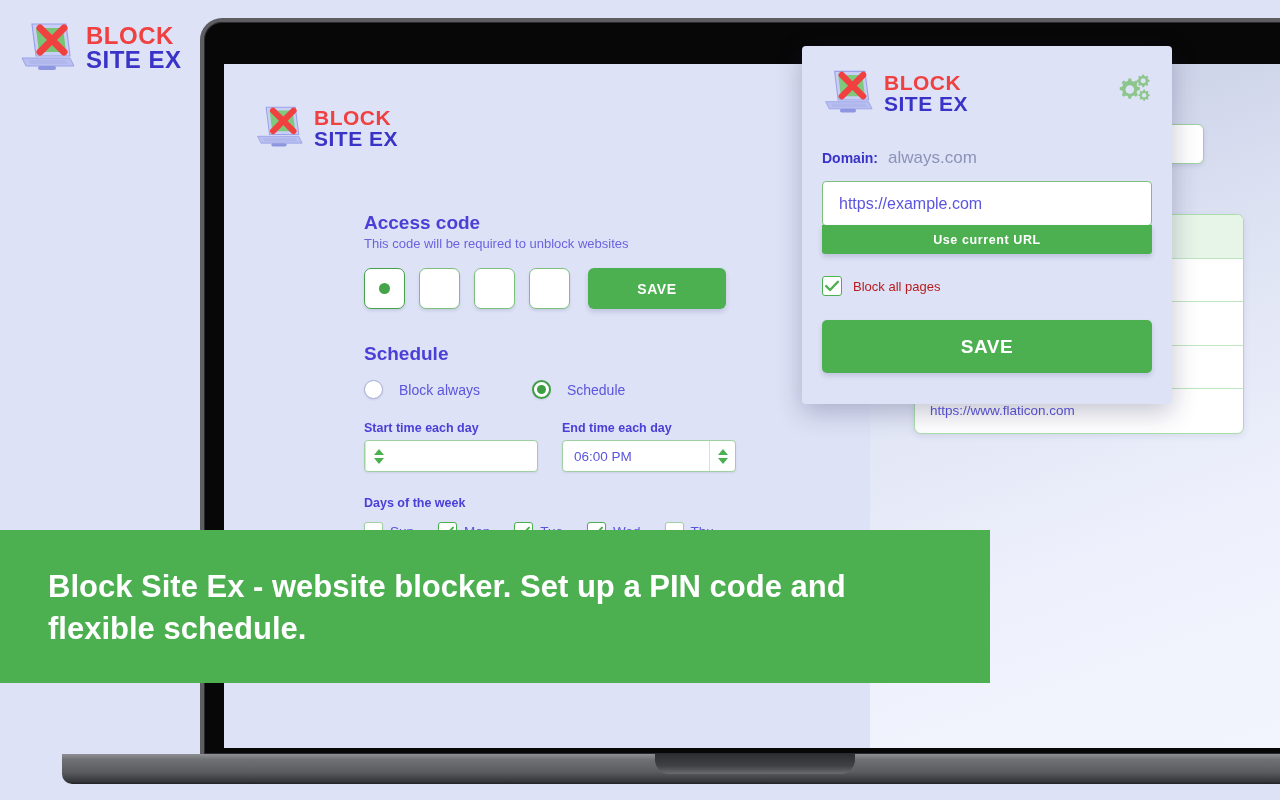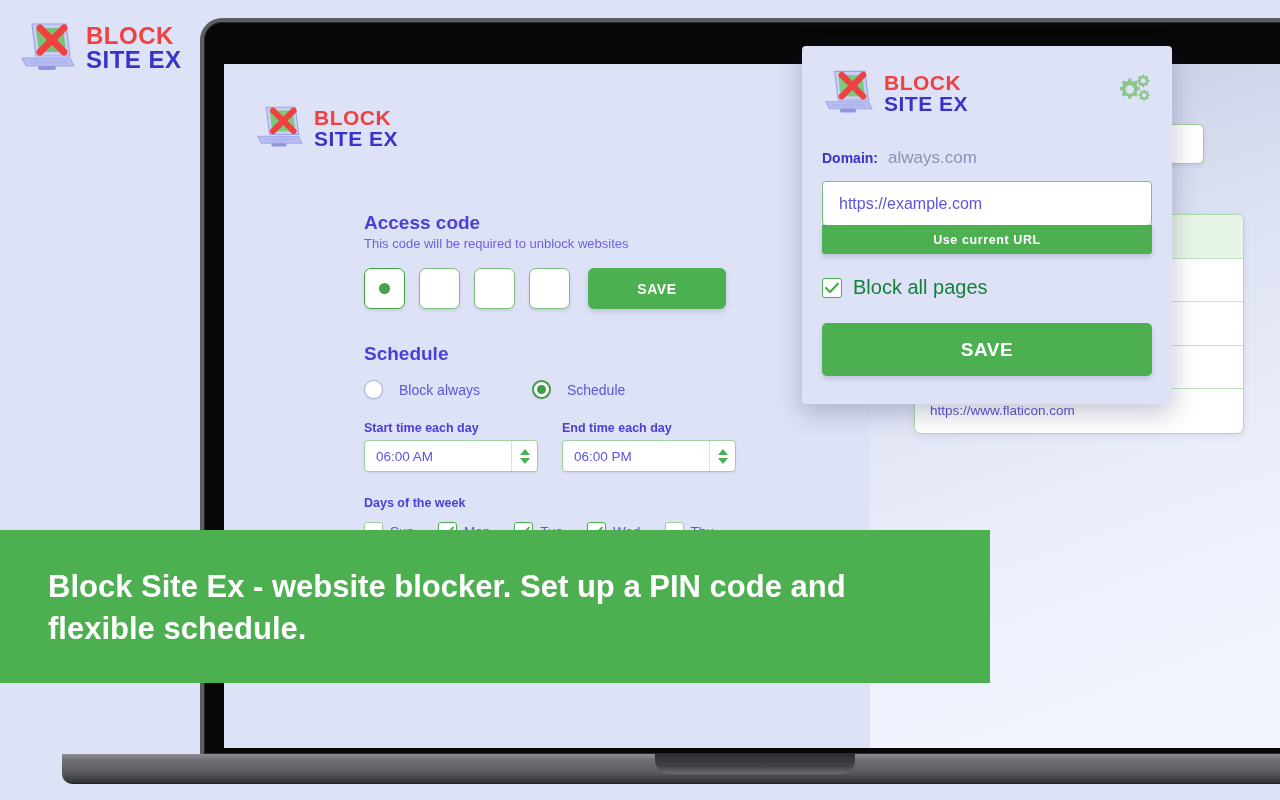--- a/index.html
+++ b/index.html
@@ -156,21 +156,21 @@
     border-radius: 4px; display: flex; align-items: center; padding-left: 16px;
     color: #5b54dd; font-size: 16px;
   }
   #use-url-btn {
     display: block; width: 100%; height: 29px; font-size: 12.5px; border-radius: 0 0 3px 3px;
     margin-top: -1px; box-shadow: 0 3px 5px rgba(60,60,120,.2);
   }
   #block-all-row { display: flex; align-items: center; gap: 11px; margin-top: 22px; }
   #block-all-cbx { width: 20px; height: 20px; background: #fff; border: 1.5px solid #4caf50;
     border-radius: 3px; display: flex; align-items: center; justify-content: center; }
-  #block-all-label { color: #15803d; font-size: 20px; }
+  #block-all-label { color: #b91c1c; font-size: 13px; }
   #popup-save { display: block; width: 100%; height: 53px; font-size: 19px; margin-top: 24px; border-radius: 5px; }
 
   
   #banner {
     position: absolute; left: 0; top: 530px; width: 990px; height: 153px;
     background: #4caf50;
   }
   #banner-text {
     position: absolute; left: 48px; top: 36px; width: 900px;
     color: #fff; font-size: 31px; font-weight: bold; line-height: 1.35;
@@ -259,21 +259,20 @@
                   <span class="pip"></span>
                 </span>
               <span class="radio-label">Schedule</span>
             </div>
           </div>
 
           <div class="time-wrap">
             <div class="time-field">
               <div class="field-label">Start time each day</div>
               <div class="time-input">
-                <span class="val">06:00 AM</span>
                 <span class="spin">
                   <i class="up"></i>
                   <i class="dn"></i>
                 </span>
               </div>
             </div>
             <div class="time-field">
               <div class="field-label">End time each day</div>
               <div class="time-input">
                 <span class="val">06:00 PM</span>

